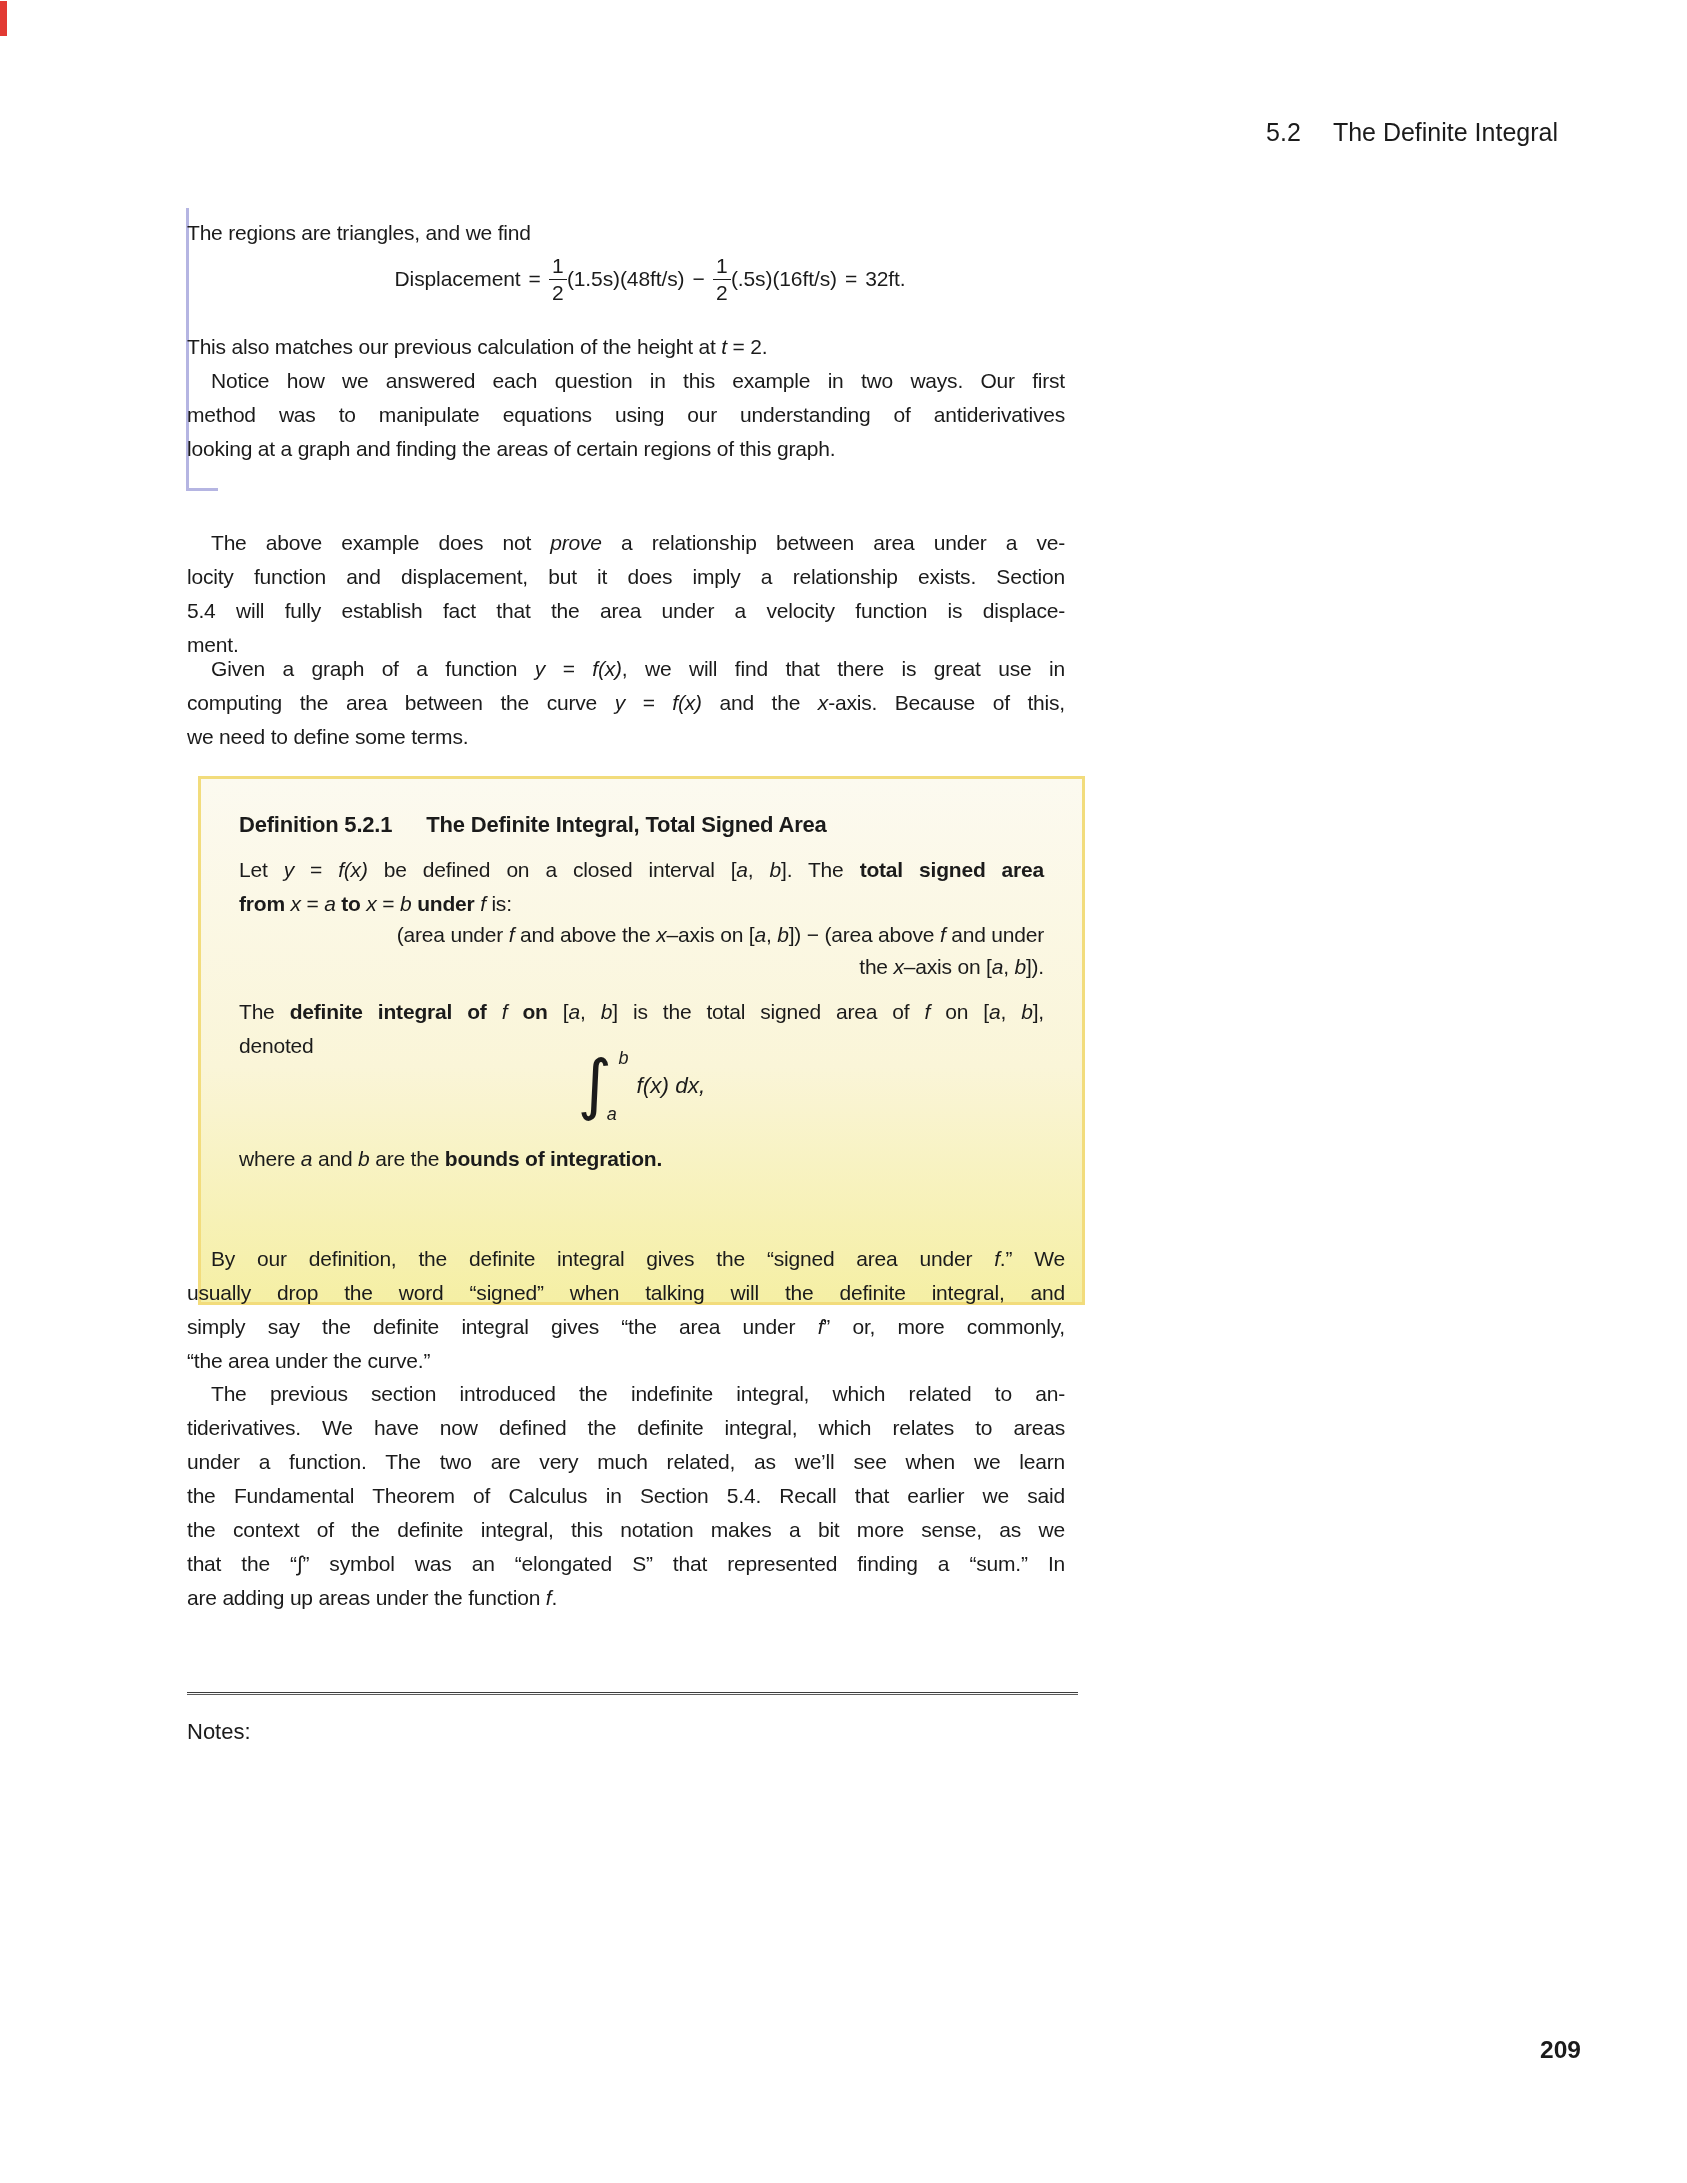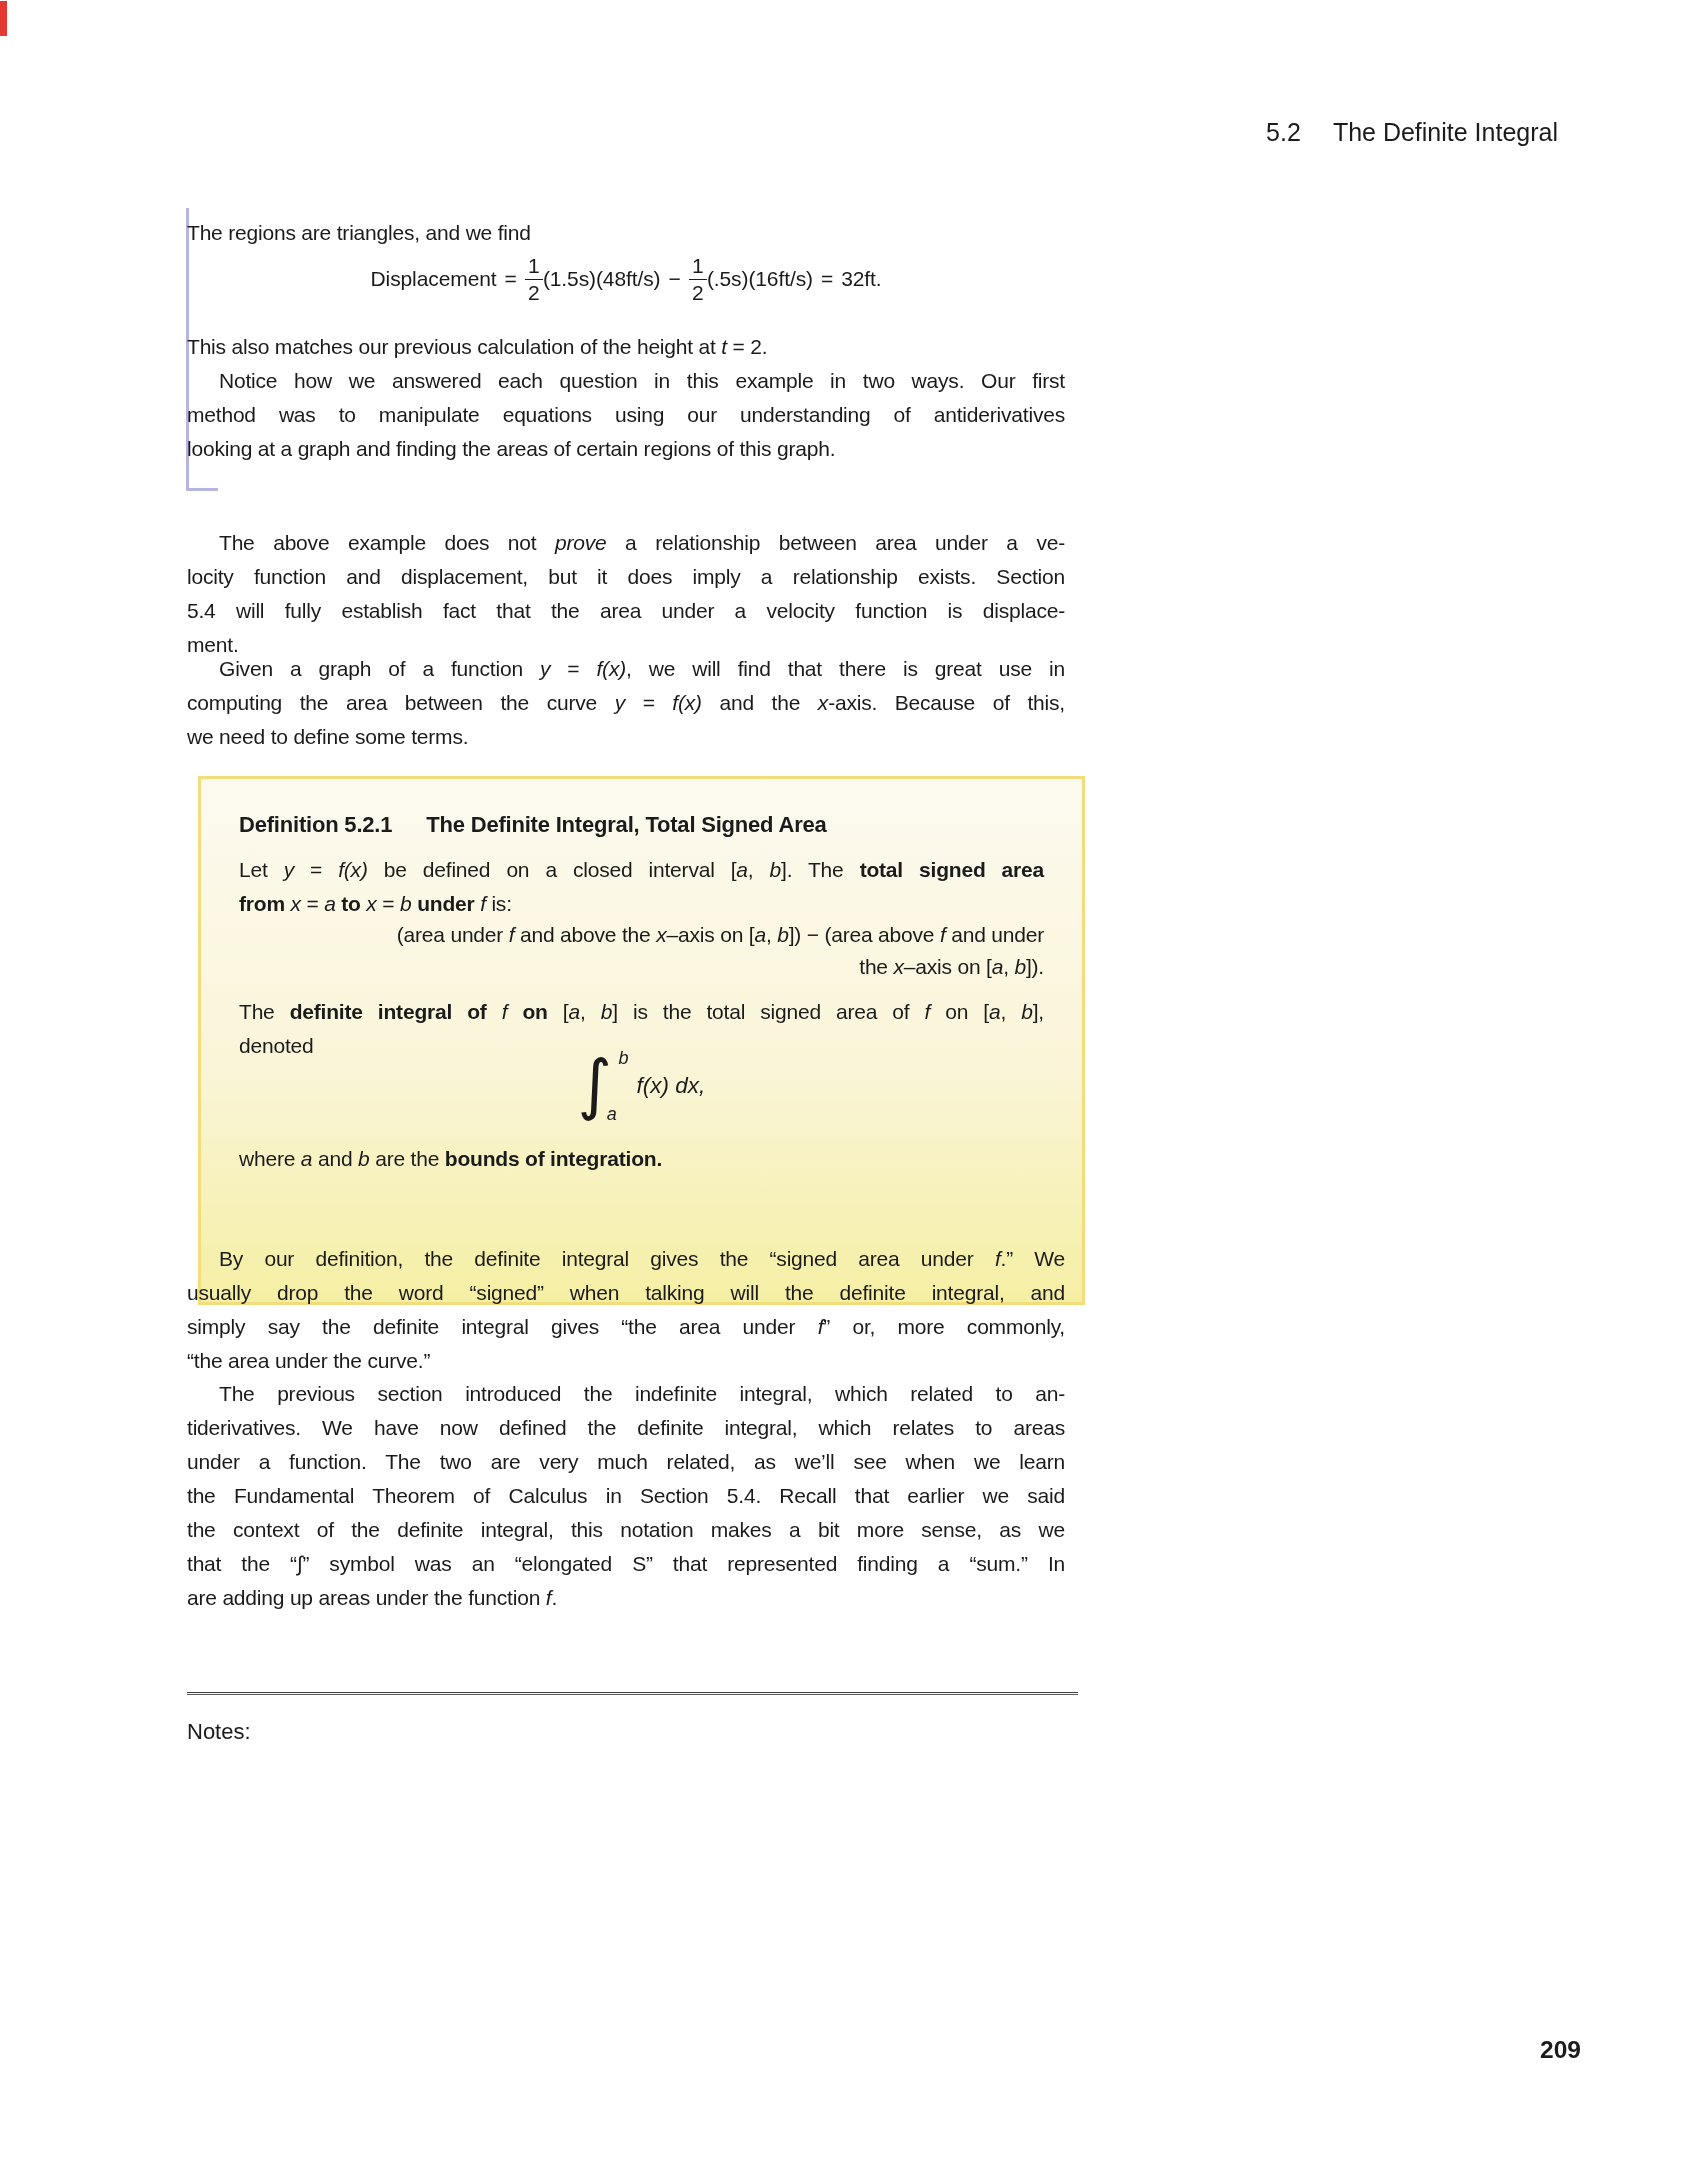--- a/index.html
+++ b/index.html
@@ -9,34 +9,34 @@
     overflow:hidden;
   }
   .abs{position:absolute;}
   
   .line{
     width:878px;font-size:21px;line-height:34px;height:34px;
     text-align:justify;text-align-last:justify;letter-spacing:-0.2px;
     box-sizing:border-box;white-space:normal;
   }
   .line.lastline{text-align-last:left;}
-  .line.indent{padding-left:32px;}
+  .line.indent{padding-left:24px;}
   
   #example-bar{left:186px;top:208px;width:2.6px;height:282px;background:var(--bar,#b5b5e2);}
   #example-bar-foot{left:186px;top:488px;width:32px;height:2.6px;background:var(--bar,#b5b5e2);}
   
   #corner-mark{left:0;top:1.3px;width:6.6px;height:35px;background:var(--mark,#e23a33);}
   
   #page-header{left:1125px;top:118px;width:433px;text-align:right;font-size:25px;line-height:29px;color:#1b1b1b;}
   #page-header .sec-title{margin-left:32px;}
   
   #displacement-eq{
     left:187px;top:246px;width:878px;height:66px;
     display:flex;align-items:center;justify-content:center;
-    font-size:21px;letter-spacing:-0.1px;
+    font-size:21px;letter-spacing:-0.1px;padding-left:24px;
   }
   #displacement-eq .op{margin:0 8px;}
   .frac{display:inline-flex;flex-direction:column;align-items:center;line-height:1.12;}
   .frac .num{padding:0 3.3px 1.3px 3.3px;border-bottom:1.7px solid #1b1b1b;}
   .frac .den{padding:1.3px 3.3px 0 3.3px;}
   
   #defbox{
     left:198px;top:776px;width:887px;height:529px;box-sizing:border-box;
     border:3.3px solid var(--box-border,#f2dc7c);
     background:linear-gradient(180deg,var(--box-top,#fcfaf0) 0%,#faf5d8 55%,var(--box-bottom,#f5efa4) 100%);

